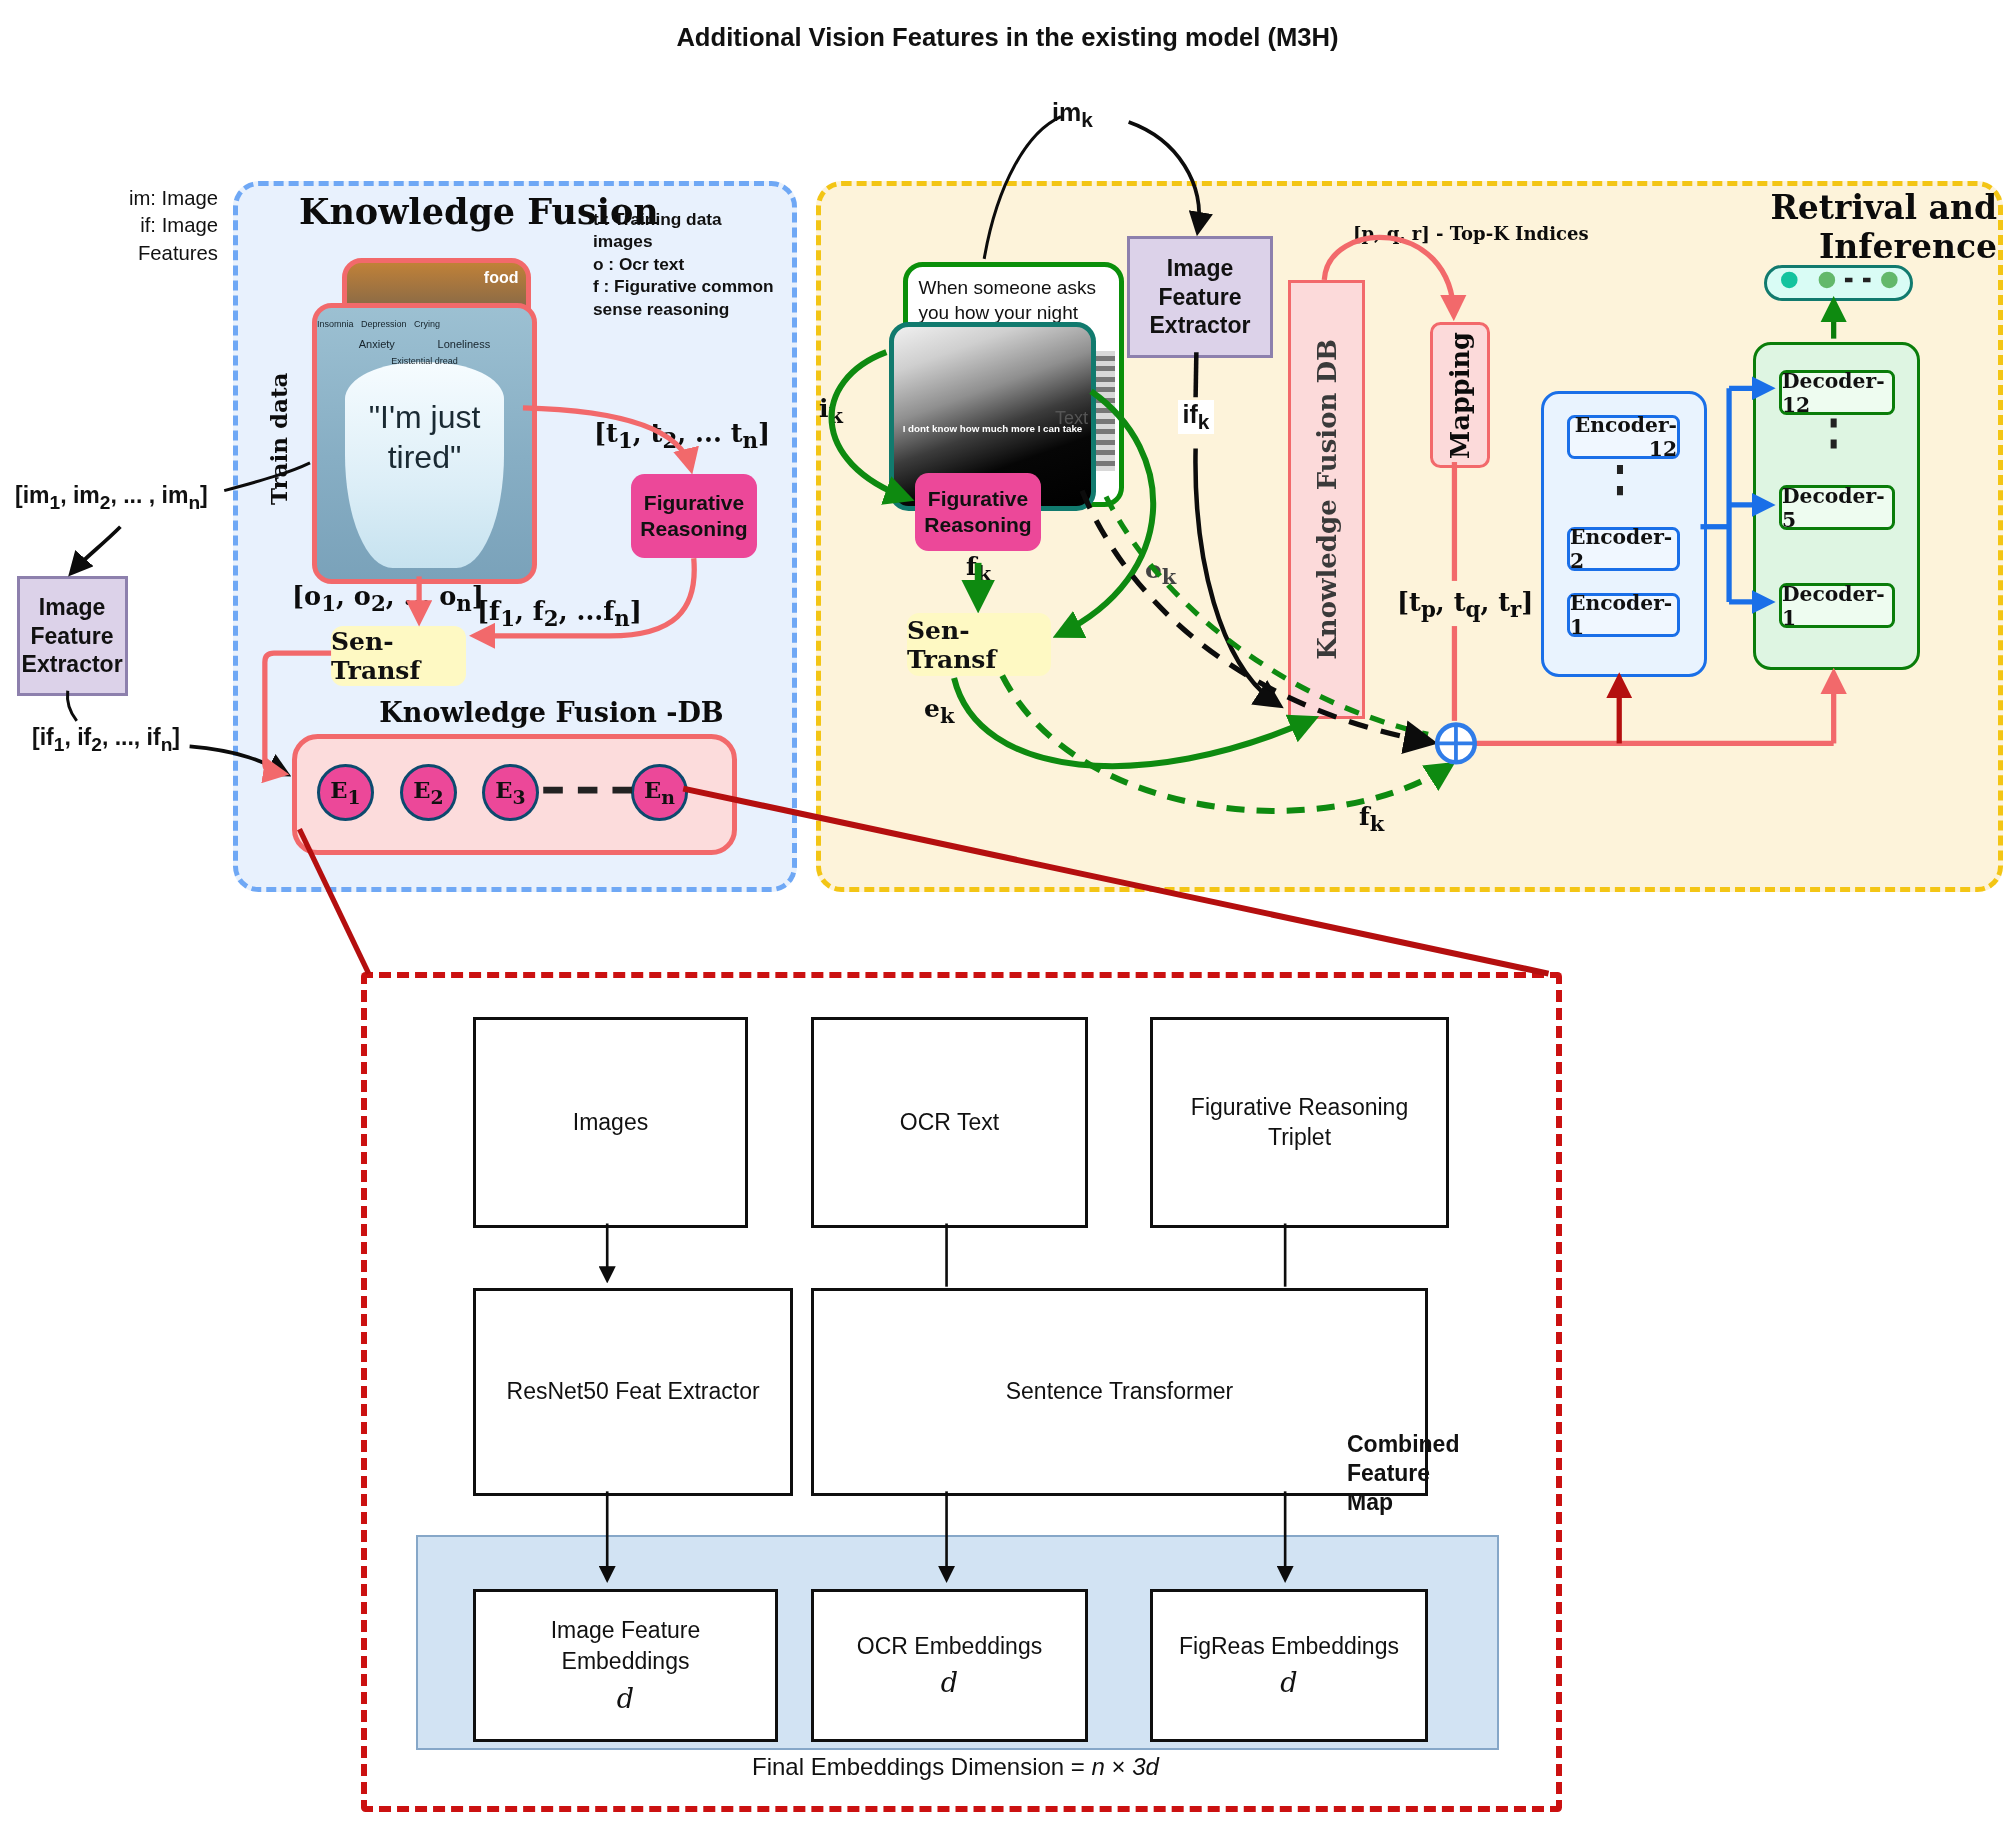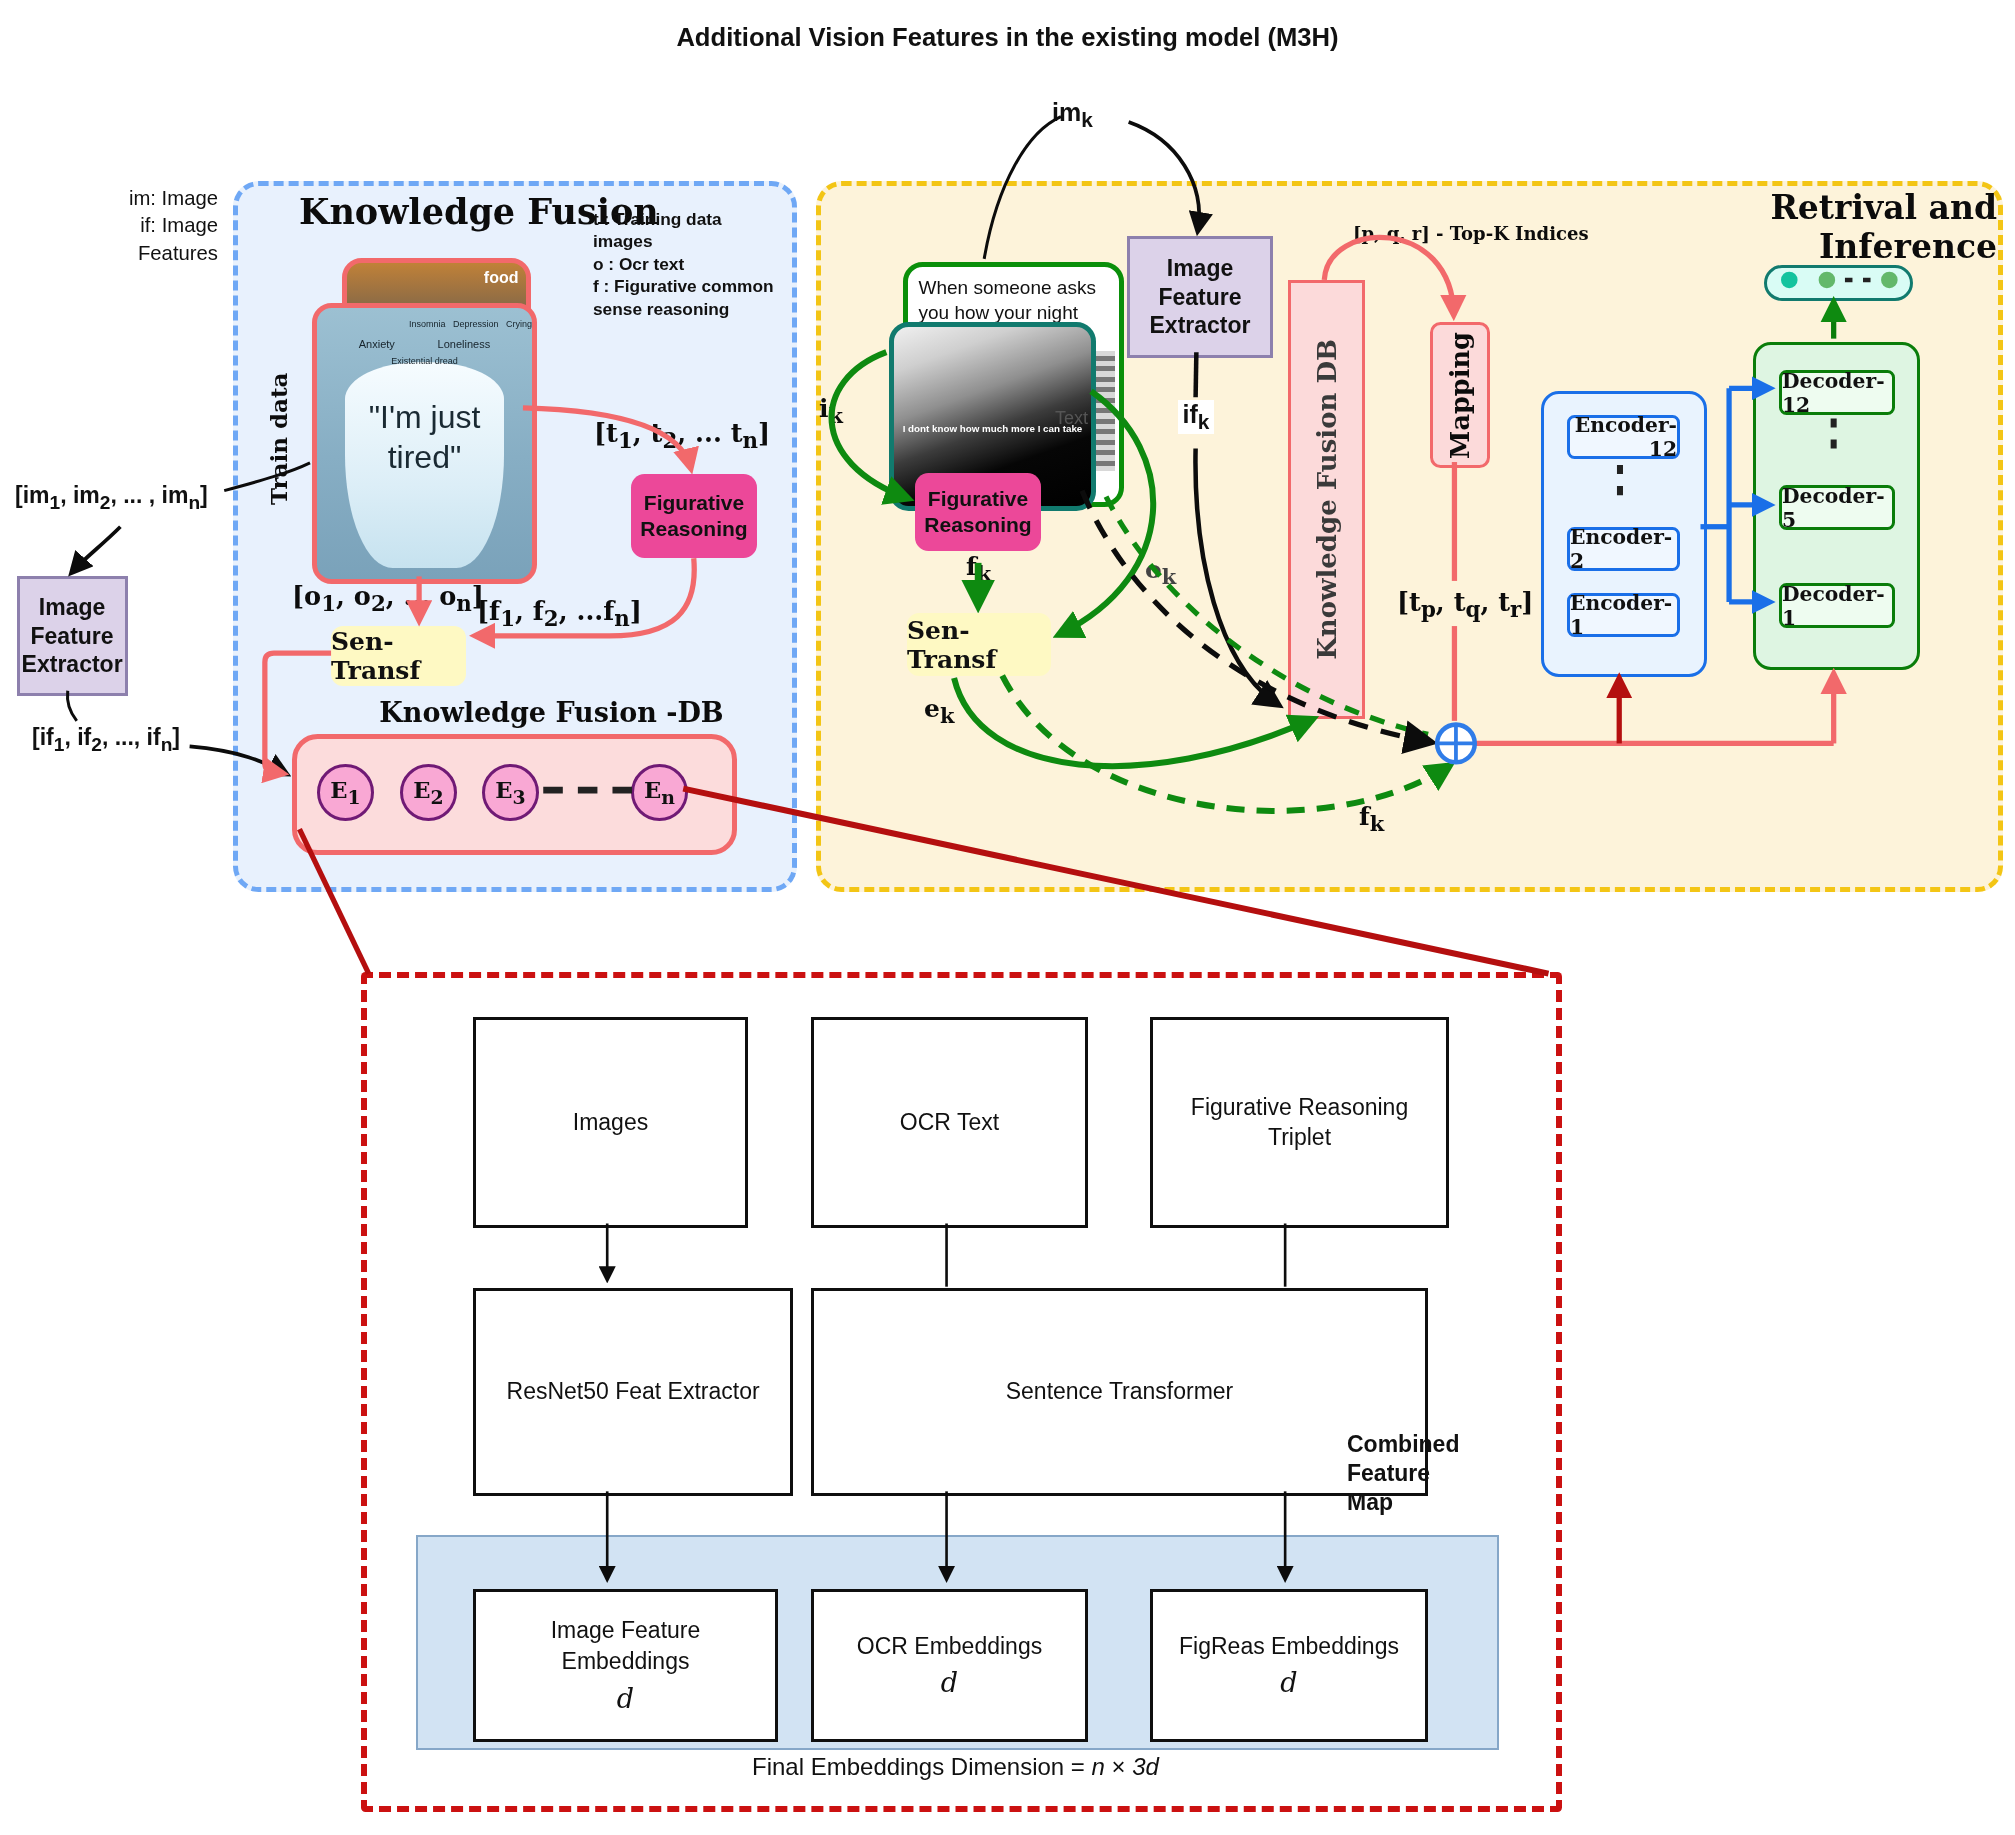--- a/index.html
+++ b/index.html
@@ -16,21 +16,21 @@
   .klbl{font-weight:bold;font-size:23px;white-space:nowrap;}
   .memecard{position:absolute;border:5.3px solid #f2696b;border-radius:19.6px;overflow:hidden;}
   .qcard{position:absolute;border-radius:19.6px;overflow:hidden;}
   .pbox{position:absolute;background:#dcd2e9;border:3px solid #8d80ad;display:flex;align-items:center;justify-content:center;
         text-align:center;font-weight:bold;font-size:23px;line-height:1.25;}
   .obox{position:absolute;background:#ec4899;border-radius:13.5px;display:flex;align-items:center;justify-content:center;
         text-align:center;font-weight:bold;font-size:21px;line-height:1.25;}
   .gbox{position:absolute;background:#fef9c3;border-radius:12px;display:flex;align-items:center;justify-content:center;
         font-family:"DejaVu Serif",serif;font-weight:bold;font-size:25px;}
   .pillrow{position:absolute;background:#fcdcdc;border:5.3px solid #f2696b;border-radius:25.6px;}
-  .ecircle{position:absolute;width:51px;height:51px;border-radius:50%;background:#f9a8d4;border:3px solid #701a75;
+  .ecircle{position:absolute;width:51px;height:51px;border-radius:50%;background:#ec4899;border:3px solid #0c4a6e;
            display:flex;align-items:center;justify-content:center;font-family:"DejaVu Serif",serif;font-weight:bold;font-size:22.6px;}
   .vbox{position:absolute;background:#fcdada;border:3px solid #f2696b;display:flex;align-items:center;justify-content:center;}
   .vtext{writing-mode:vertical-rl;transform:rotate(180deg);font-family:"DejaVu Serif",serif;font-weight:bold;color:#3a3a3a;}
   .stackbox{position:absolute;display:flex;align-items:center;justify-content:center;
             font-family:"DejaVu Serif",serif;font-weight:bold;font-size:20.3px;border-radius:7.5px;}
   .enc{background:#f0f7ff;border:3px solid #1a6fe8;}
   .dec{background:#eefcf0;border:3px solid #0a7d0a;}
   .wbox{position:absolute;background:#fff;border:3px solid #0f0f0f;display:flex;align-items:center;justify-content:center;
         text-align:center;font-size:23px;line-height:1.3;color:#111;}
   .embname{font-size:23px;line-height:1.35;}
@@ -55,21 +55,21 @@
   <div class="abs hdr" style="left:251px;top:191px;font-size:35px;">Knowledge Fusion</div>
 
   <div class="abs sans" style="left:593px;top:208px;width:188px;font-weight:bold;font-size:17.3px;line-height:1.3;">t : Training data images<br>o : Ocr text<br>f : Figurative common<br>sense reasoning</div>
 
   <div class="memecard" style="left:342px;top:258px;width:179px;height:242px;background:linear-gradient(180deg,#c08138 0%,#8a6a46 18%,#555049 38%,#2e2d28 62%,#1c1b18 100%);">
     <div class="abs" style="right:7.5px;top:6px;color:#fff;font-weight:bold;font-size:16px;">food</div>
     <div class="abs" style="right:6px;top:135px;color:#eee;font-size:13.5px;">t me</div>
   </div>
   <div class="memecard" style="left:312px;top:303px;width:215px;height:271px;background:linear-gradient(180deg,#9cc0d2 0%,#87aec4 55%,#7aa2ba 100%);">
     <div class="abs" style="left:13%;top:20%;width:74%;height:76%;background:linear-gradient(180deg,#f6fcff 0%,#dceef7 60%,#c6e2ef 100%);border-radius:48% 48% 30% 30% / 18% 18% 55% 55%;"></div>
-    <div class="abs sans" style="left:0;top:10.5px;width:100%;text-align:right;font-size:9px;color:#16232b;white-space:pre;">Insomnia   Depression   Crying</div>
+    <div class="abs sans" style="left:0;top:10.5px;width:100%;text-align:left;font-size:9px;color:#16232b;white-space:pre;">Insomnia   Depression   Crying</div>
     <div class="abs sans" style="left:0;top:30px;width:100%;text-align:center;font-size:11px;color:#16232b;white-space:pre;">Anxiety              Loneliness</div>
     <div class="abs sans" style="left:0;top:48px;width:100%;text-align:center;font-size:9px;color:#16232b;">Existential dread</div>
     <div class="abs sans" style="left:0;top:89px;width:100%;text-align:center;font-size:32px;color:#1a2a33;line-height:1.25;">"I'm just<br>tired"</div>
   </div>
   <div class="abs vtext" style="left:265px;top:324px;height:181px;font-size:23px;color:#0c0c0c;">Train data</div>
 
   <div class="abs mathlbl" style="left:594px;top:418px;">[t<sub>1</sub>, t<sub>2</sub>, ... t<sub>n</sub>]</div>
   <div class="abs mathlbl" style="left:292px;top:581px;">[o<sub>1</sub>, o<sub>2</sub>, ... o<sub>n</sub>]</div>
   <div class="abs mathlbl" style="left:477px;top:596px;">[f<sub>1</sub>, f<sub>2</sub>, ...f<sub>n</sub>]</div>
 

